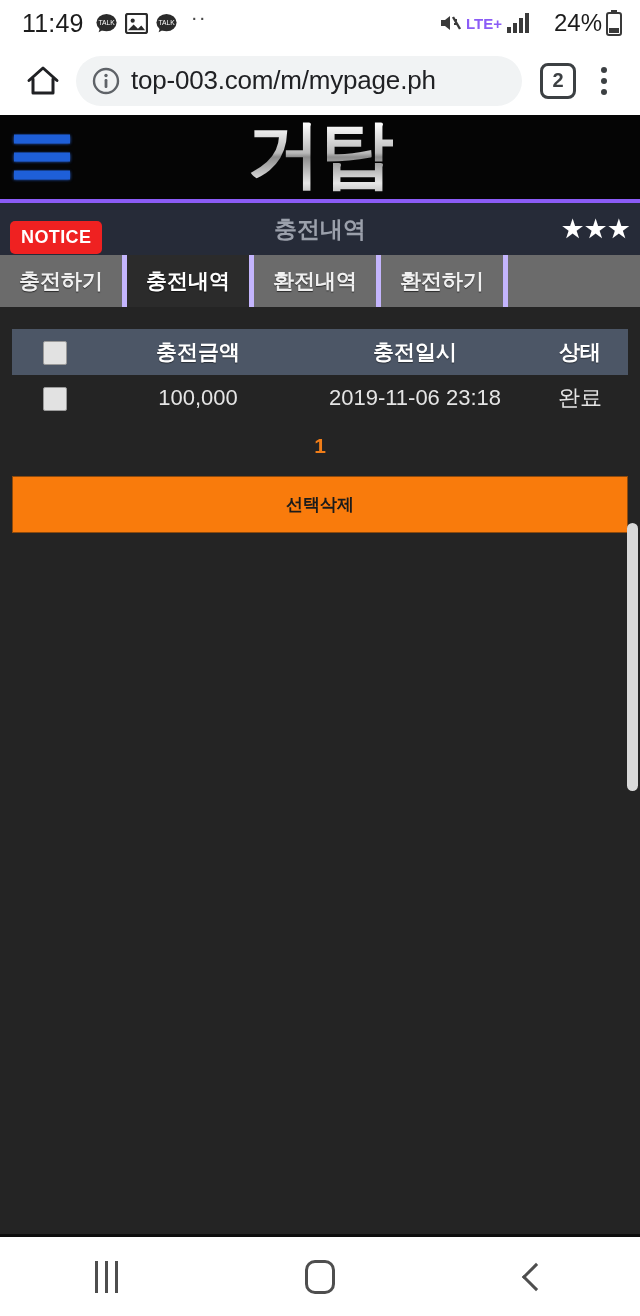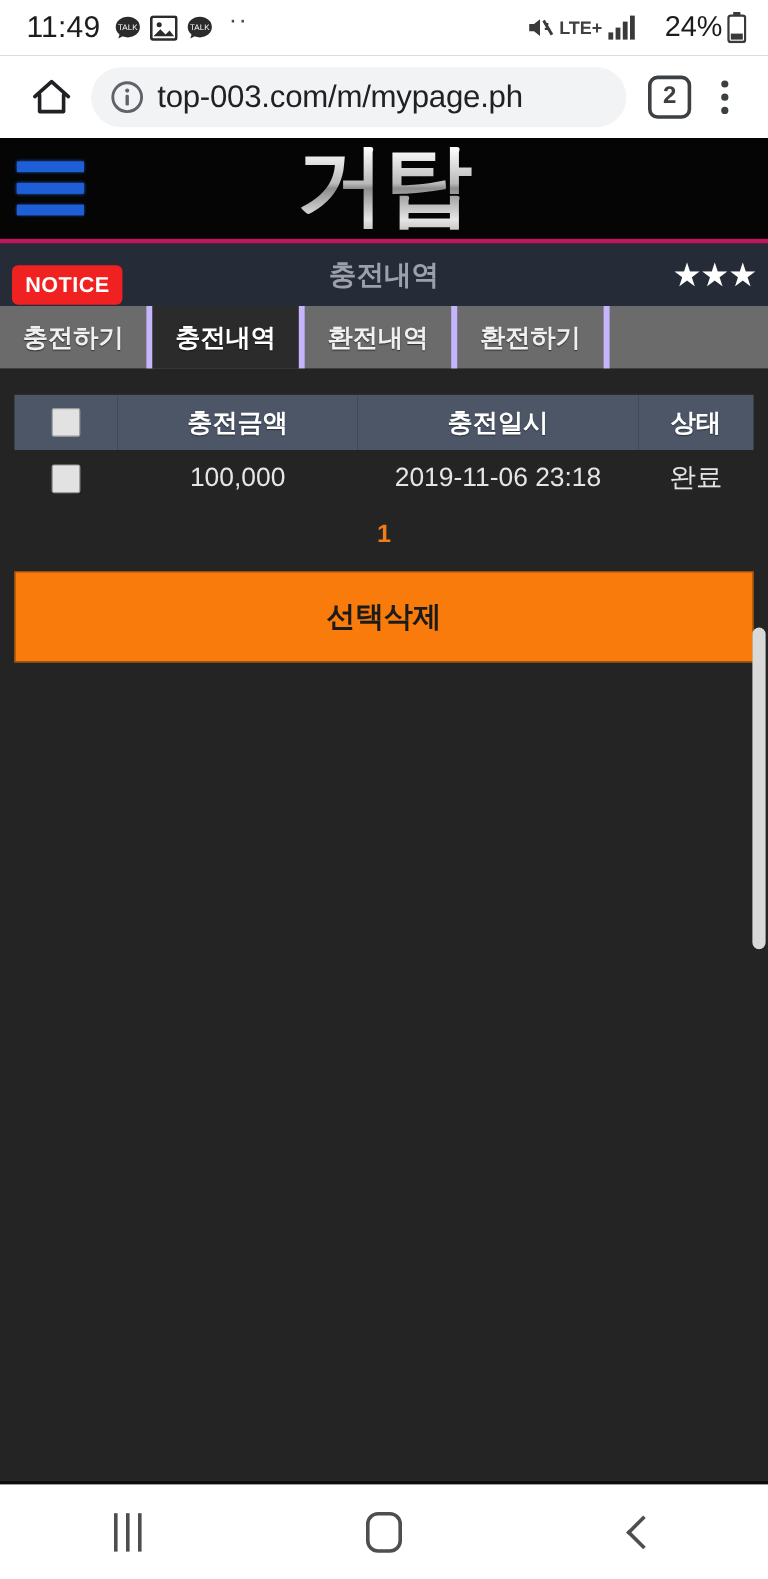--- a/index.html
+++ b/index.html
@@ -63,21 +63,21 @@
   .kebab { flex: 0 0 44px; display: flex; flex-direction: column; align-items: center; gap: 5px; margin-left: 6px; }
   .kebab i { width: 6px; height: 6px; border-radius: 50%; background: #3c4043; display: block; }
 
   
   .page { flex: 1 1 auto; position: relative; background: #242424; overflow: hidden; }
 
   .site-header {
     height: 88px; position: relative;
     background: #050505;
     display: flex; align-items: center;
-    border-bottom: 4px solid #be185d;
+    border-bottom: 4px solid #8b5cf6;
   }
   .hamburger { position: absolute; left: 14px; top: 50%; transform: translateY(-50%); display: flex; flex-direction: column; gap: 9px; }
   .hamburger i { display: block; width: 56px; height: 9px; background: #1e5fd8; box-shadow: 0 0 3px #2a6ae8; }
   .logo {
     position: absolute; left: 50%; top: 48%;
     transform: translate(-50%, -50%);
     font-size: 74px; font-weight: 700;
     letter-spacing: -1px;
     background: linear-gradient(180deg,#f2f2f2 0%,#ffffff 18%,#b9b9b9 48%,#8d8d8d 52%,#e6e6e6 78%,#9a9a9a 100%);
     -webkit-background-clip: text; background-clip: text;
@@ -139,23 +139,23 @@
   .cbx {
     display: inline-block; width: 24px; height: 24px;
     background: #e2e2e2; border: 1px solid #9a9a9a;
     border-radius: 2px; vertical-align: middle;
   }
 
   .pager { text-align: center; padding: 14px 0 10px; }
   .pager .pg { color: #f07d18; font-size: 21px; font-weight: 700; }
 
   .delete-btn {
-    margin: 8px 0 0 0; width: 100%; height: 76px;
+    margin: 8px 0 0 0; width: 100%; height: 57px;
     background: #f97b0c; border: 1px solid #8d4a0d;
-    color: #1b1b1b; font-size: 24px; font-weight: 700;
+    color: #1b1b1b; font-size: 17px; font-weight: 700;
     display: flex; align-items: center; justify-content: center;
     font-family: "Liberation Sans", sans-serif;
   }
 
   .scrollbar {
     position: absolute; right: 2px; top: 408px;
     width: 11px; height: 268px;
     background: #d9d9d9; border-radius: 6px;
   }
 
@@ -204,21 +204,21 @@
       <span class="sb-dots">··</span>
     </span>
     <span class="sb-right">
       <span class="sb-ic">
         <svg width="24" height="24" viewBox="0 0 24 24">
             <path d="M3 9h4l5-4v14l-5-4H3z" fill="#3a3a3a"></path>
             <path d="M15 6l7 12" stroke="#3a3a3a" stroke-width="2.4"></path>
             <path d="M16 9l3 0M16 13l3 0" stroke="#3a3a3a" stroke-width="1.8"></path>
           </svg>
       </span>
-      <span class="sb-ic" style="font-size:15px;font-weight:700;color:#404040;">LTE+</span>
+      <span class="sb-ic" style="font-size:15px;font-weight:700;color:#8b5cf6;">LTE+</span>
       <span class="sb-ic">
         <svg width="26" height="22" viewBox="0 0 26 22">
             <rect x="1" y="15" width="4" height="6" fill="#3a3a3a"></rect>
             <rect x="7" y="11" width="4" height="10" fill="#3a3a3a"></rect>
             <rect x="13" y="6" width="4" height="15" fill="#3a3a3a"></rect>
             <rect x="19" y="1" width="4" height="20" fill="#3a3a3a"></rect>
           </svg>
       </span>
       <span class="sb-pct">24%</span>
       <span class="sb-ic">

